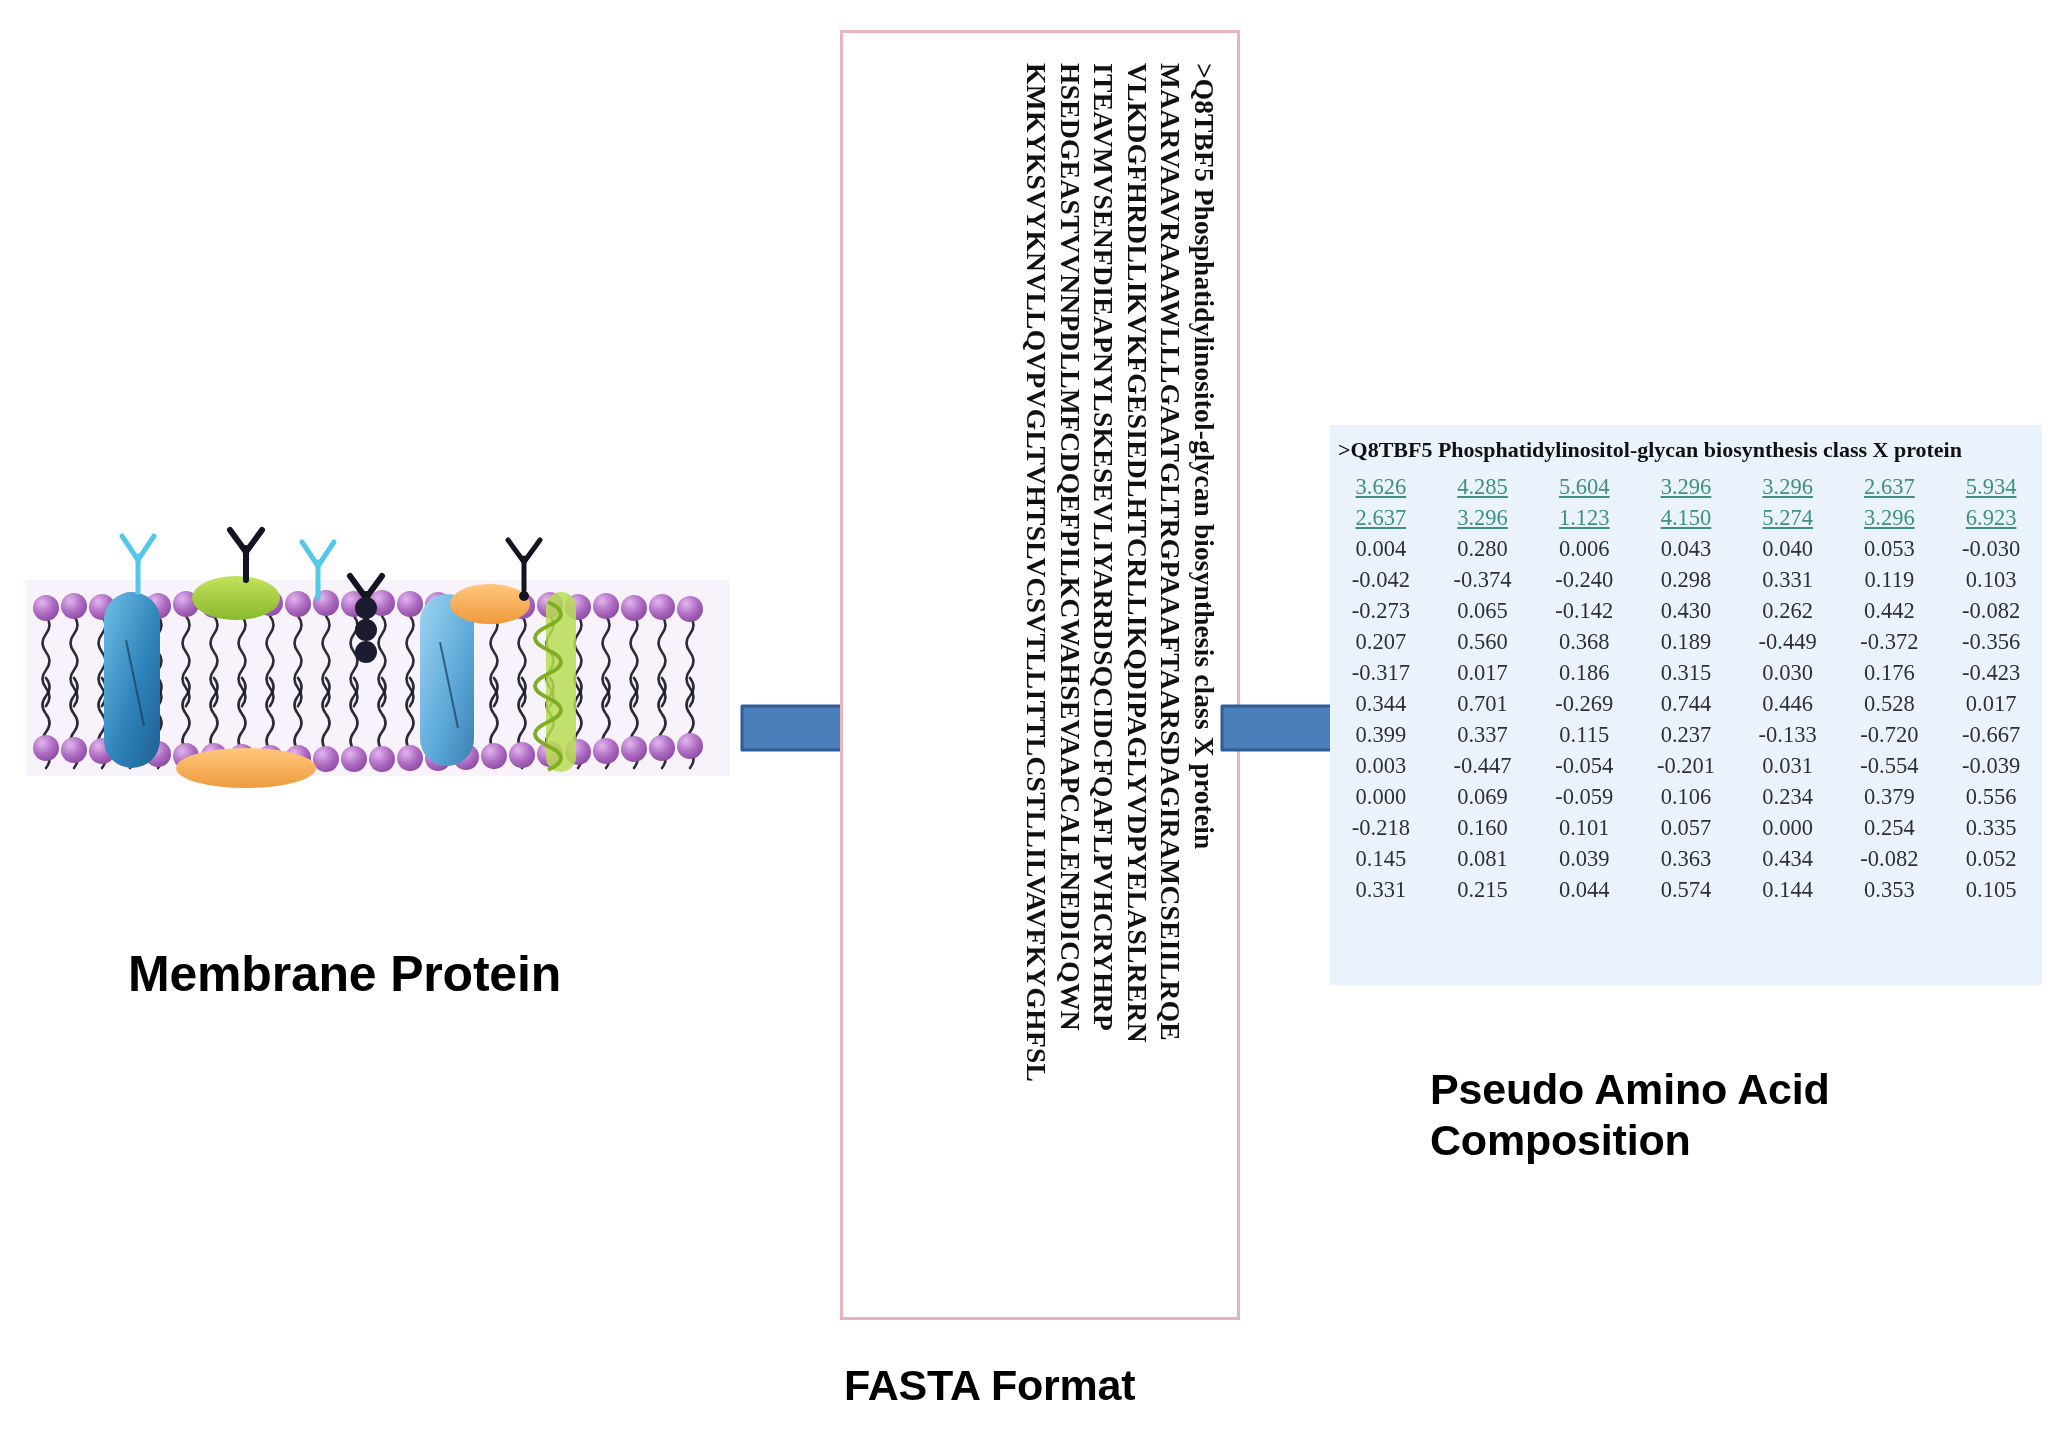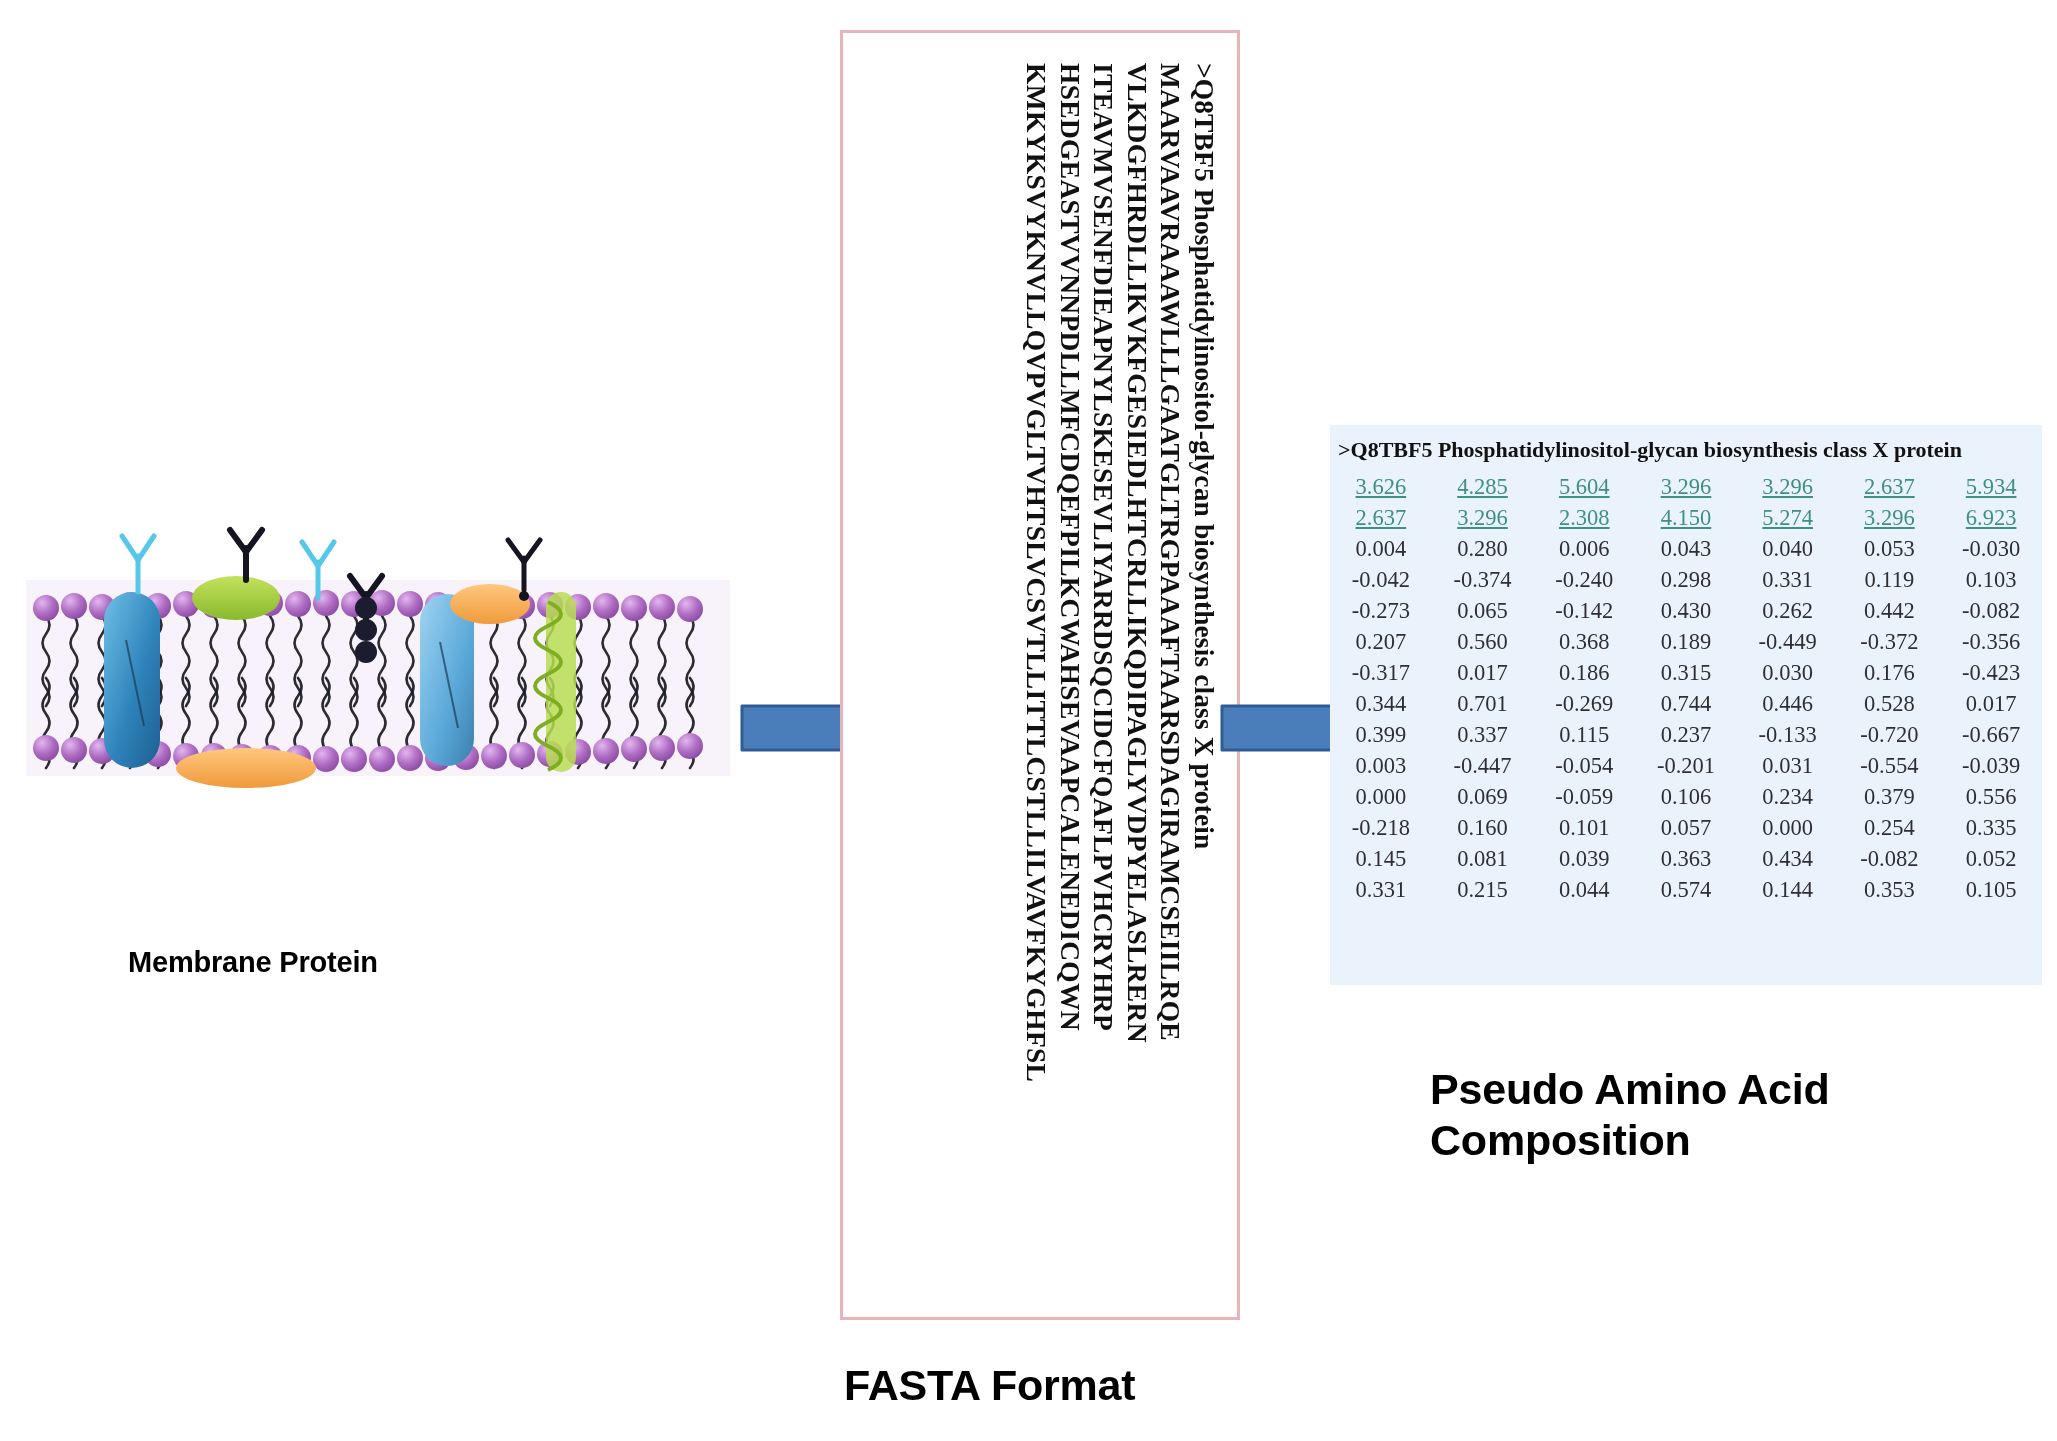--- a/index.html
+++ b/index.html
@@ -11,21 +11,21 @@
 
   
   #membrane-figure{position:absolute;left:18px;top:520px;width:720px;height:380px;}
   .mem-svg{display:block;width:100%;height:100%;}
 
   .caption{
     position:absolute;font-weight:bold;color:#000;
     font-family:"Liberation Sans",sans-serif;line-height:1.18;
     letter-spacing:-0.2px;
   }
-  #membrane-caption{left:128px;top:945px;font-size:29px;}
+  #membrane-caption{left:128px;top:945px;font-size:50px;}
   #fasta-caption{left:844px;top:1360px;font-size:43px;}
   #pseaac-caption{left:1430px;top:1064px;font-size:43px;width:520px;}
 
   
   .arrow-wrap{position:absolute;}
   #arrow-1{left:740px;top:672px;width:190px;height:112px;}
   #arrow-2{left:1220px;top:672px;width:190px;height:112px;}
 
   
   #fasta-box{
@@ -309,21 +309,21 @@
             <td>4.285</td>
             <td>5.604</td>
             <td>3.296</td>
             <td>3.296</td>
             <td>2.637</td>
             <td>5.934</td>
           </tr>
           <tr class="freq">
             <td>2.637</td>
             <td>3.296</td>
-            <td>2.308</td>
+            <td>1.123</td>
             <td>4.150</td>
             <td>5.274</td>
             <td>3.296</td>
             <td>6.923</td>
           </tr>
           <tr class="corr">
             <td>0.004</td>
             <td>0.280</td>
             <td>0.006</td>
             <td>0.043</td>

